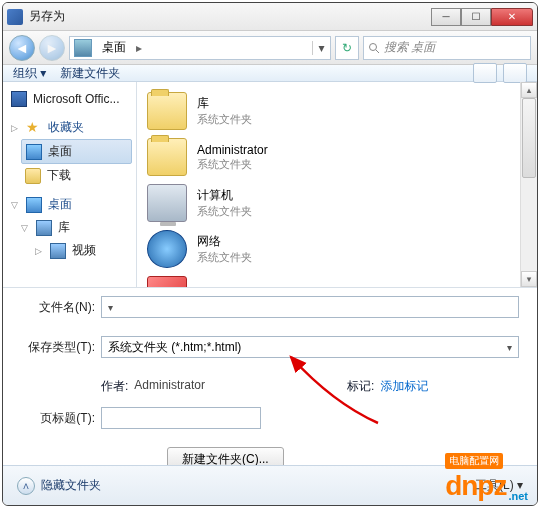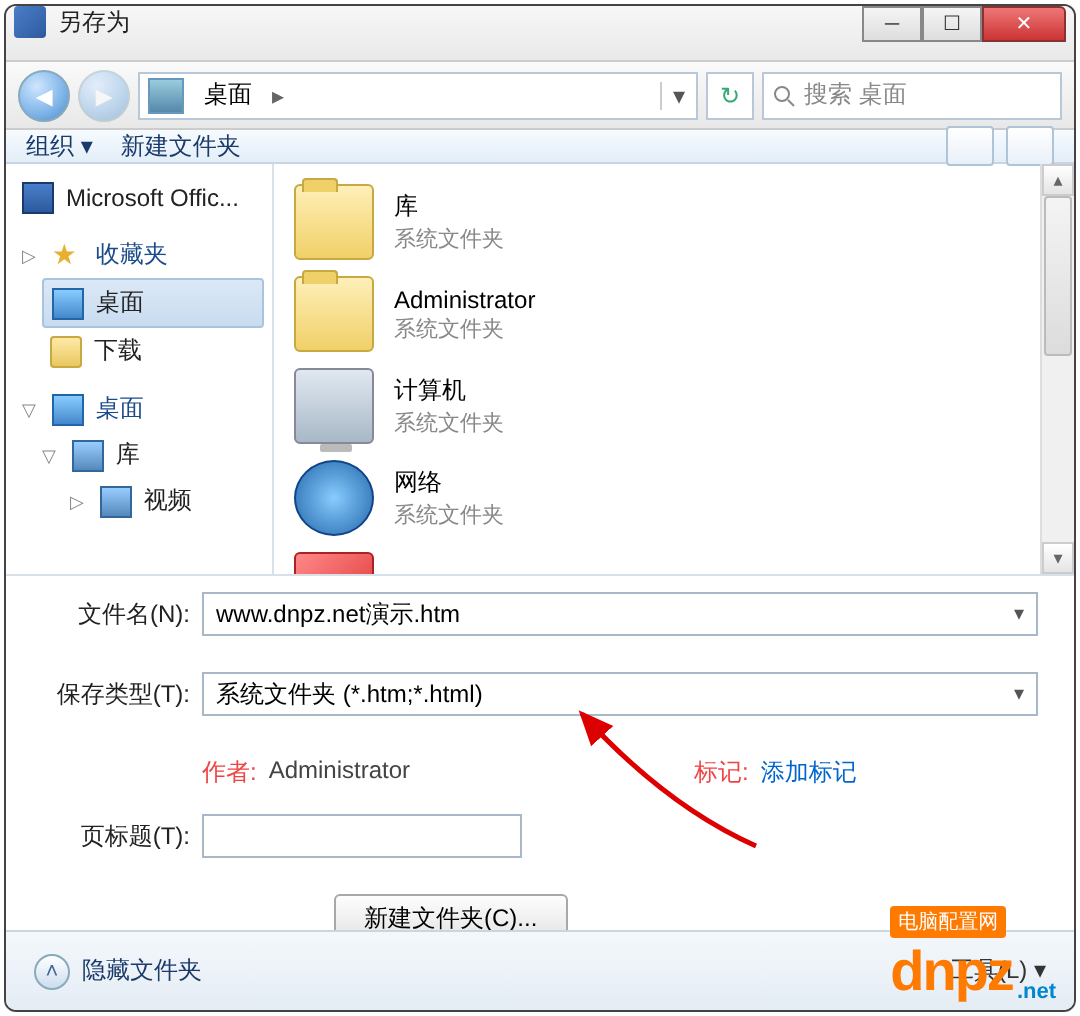--- a/index.html
+++ b/index.html
@@ -1,33 +1,33 @@
 <!DOCTYPE html>
 <html><head>
 <meta charset="utf-8">
 <style>
 *{margin:0;padding:0;box-sizing:border-box;font-family:"Microsoft YaHei","Segoe UI",Tahoma,sans-serif;font-size:12px}
 body{background:#fff;width:540px;height:508px;position:relative;overflow:hidden}
 .window{position:absolute;left:2px;top:2px;width:536px;height:504px;border:1px solid #444;border-radius:6px;overflow:hidden;background:#fff}
-.titlebar{height:28px;background:linear-gradient(#f7f7f7,#e9e9e9);display:flex;align-items:flex-start;padding:0 4px;border-bottom:1px solid #ccc}
+.titlebar{height:28px;background:linear-gradient(#f7f7f7,#e9e9e9);display:flex;align-items:center;padding:0 4px;border-bottom:1px solid #ccc}
 .title-icon{width:16px;height:16px;background:linear-gradient(135deg,#4a7ec9,#2d5a9e);border-radius:2px;margin-right:6px}
 .title-text{flex:1;color:#222}
 .win-btns{display:flex;gap:0}
 .win-btn{width:30px;height:18px;border:1px solid #888;background:linear-gradient(#f5f5f5,#ddd);display:flex;align-items:center;justify-content:center;font-size:10px;color:#333}
 .win-btn.close{width:42px;background:linear-gradient(#e77,#c33);color:#fff;border-color:#833;border-top-right-radius:3px}
 .navbar{height:34px;background:linear-gradient(#fafafa,#e8e8e8);display:flex;align-items:center;padding:2px 6px;gap:4px;border-bottom:1px solid #ccc}
 .nav-back,.nav-fwd{width:26px;height:26px;border-radius:50%;border:1px solid #8ab;background:radial-gradient(circle at 35% 30%,#cfe6ff,#7fb4e8 60%,#4a8cc8);display:flex;align-items:center;justify-content:center;color:#fff;font-size:14px}
 .nav-fwd{opacity:.45}
 .crumb{flex:1;height:24px;border:1px solid #b8c8d8;background:#fff;display:flex;align-items:center;overflow:hidden}
 .crumb-icon{width:18px;height:18px;margin:0 4px;background:linear-gradient(#9cd,#58a);border:1px solid #69b}
 .crumb-txt{padding:0 6px}
 .crumb-sep{color:#666;padding:0 4px}
 .crumb-drop{width:18px;border-left:1px solid #ccc;text-align:center;color:#555}
 .refresh{width:24px;height:24px;border:1px solid #b8c8d8;background:#fff;display:flex;align-items:center;justify-content:center;color:#3a7}
-.search{width:150px;height:24px;border:1px solid #b8c8d8;background:#fff;display:flex;align-items:center;padding:0 4px;color:#888;}
+.search{width:168px;height:24px;border:1px solid #b8c8d8;background:#fff;display:flex;align-items:center;padding:0 4px;color:#888;font-style:italic}
 .search svg{margin-right:4px}
 .toolbar{height:17px;background:linear-gradient(#f6fbff,#e3eef8);display:flex;align-items:center;padding:0 10px;gap:14px;border-bottom:1px solid #c8d6e4}
 .tb-item{color:#1a3a6a}
 .tb-right{margin-left:auto;display:flex;gap:6px}
 .tb-btn{width:24px;height:20px;border:1px solid #b0c4d8;background:linear-gradient(#fff,#e8f0f8);border-radius:2px}
 .body{display:flex;height:205px}
 .sidebar{width:134px;border-right:1px solid #d8e0e8;padding:6px 4px;overflow:hidden}
 .sb-item{display:flex;align-items:center;padding:3px 4px;gap:6px;color:#222;white-space:nowrap}
 .sb-item.sel{background:linear-gradient(#dce8f6,#c8dcf0);border:1px solid #a8c4e0;border-radius:2px}
 .sb-item.hdr{color:#1a4a8a;font-weight:400;margin-top:6px}
@@ -52,21 +52,21 @@
 .scrollbar{position:absolute;right:0;top:0;width:17px;height:100%;background:#f0f0f0;border-left:1px solid #ddd}
 .sb-arrow{height:16px;background:linear-gradient(#fff,#e4e4e4);border:1px solid #ccc;text-align:center;color:#666;font-size:9px;line-height:14px}
 .sb-thumb{position:absolute;top:16px;left:1px;right:1px;height:80px;background:linear-gradient(#f4f4f4,#dcdcdc);border:1px solid #bbb;border-radius:2px}
 .form{padding:8px 18px 4px;border-top:1px solid #d8e0e8}
 .frow{display:flex;align-items:center;margin-bottom:18px;gap:6px}
 .flabel{width:74px;text-align:right;color:#222}
 .finput{flex:1;height:22px;border:1px solid #a8b8c8;padding:0 6px;background:#fff;display:flex;align-items:center;justify-content:space-between}
 .finput .dd{color:#555;font-size:10px}
 .meta{display:flex;padding:2px 0 6px 80px;gap:40px}
 .meta-col{display:flex;gap:6px}
-.meta-k{color:#ef4444}
+.meta-k{color:#0f172a}
 .meta-v{color:#444}
 .meta-v.link{color:#0066cc}
 .change-btn{height:24px;padding:0 14px;border:1px solid #a8a8a8;background:linear-gradient(#fdfdfd,#e4e4e4);border-radius:3px;margin-left:6px}
 .footer{position:absolute;bottom:0;left:0;right:0;height:40px;background:linear-gradient(#f4f8fc,#e4ecf4);border-top:1px solid #c8d6e4;display:flex;align-items:center;padding:0 14px}
 .expand{display:flex;align-items:center;gap:6px;color:#1a3a6a}
 .expand-ico{width:18px;height:18px;border:1px solid #8ab;border-radius:50%;background:linear-gradient(#fff,#cde);text-align:center;color:#469;font-size:11px;line-height:16px}
 .ftools{margin-left:auto;color:#333}
 .arrow-annot{position:absolute;left:280px;top:350px;pointer-events:none}
 .logo{position:absolute;right:12px;bottom:6px;z-index:10}
 .logo-top{background:#ff7a00;color:#fff;font-size:10px;padding:1px 4px;display:inline-block;border-radius:2px;margin-bottom:1px}
@@ -192,21 +192,20 @@
         <div class="sb-thumb"></div>
         <div class="sb-arrow" style="position:absolute;bottom:0;left:0;right:0">▾</div>
       </div>
     </div>
   </div>
 
   <div class="form">
     <div class="frow">
       <div class="flabel">文件名(N):</div>
       <div class="finput">
-          <span>www.dnpz.net演示.htm</span>
           <span class="dd">▾</span>
         </div>
     </div>
     <div class="frow">
       <div class="flabel">保存类型(T):</div>
       <div class="finput">
           <span>系统文件夹 (*.htm;*.html)</span>
           <span class="dd">▾</span>
         </div>
     </div>

